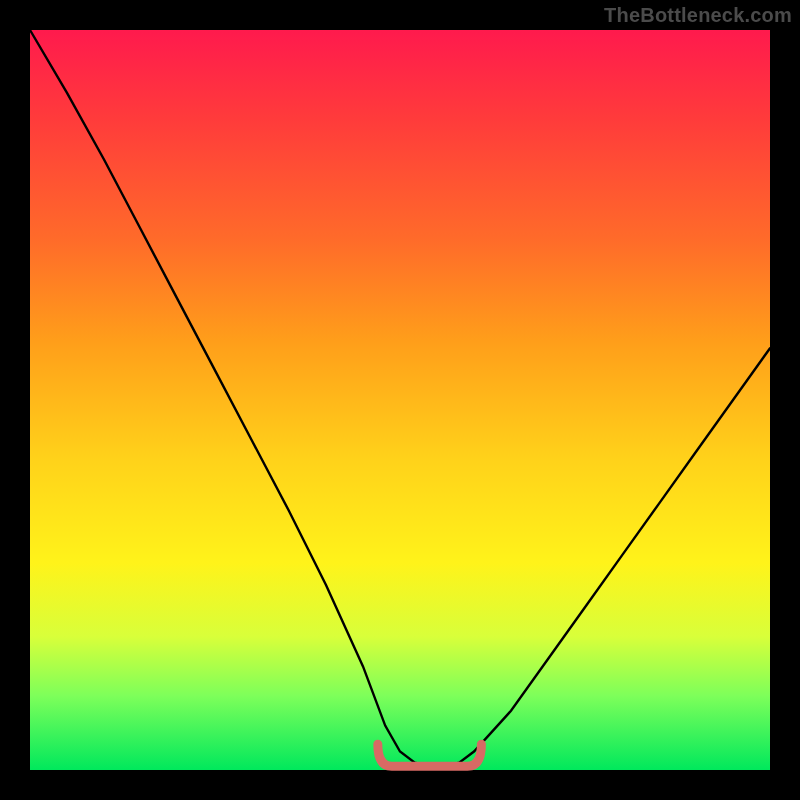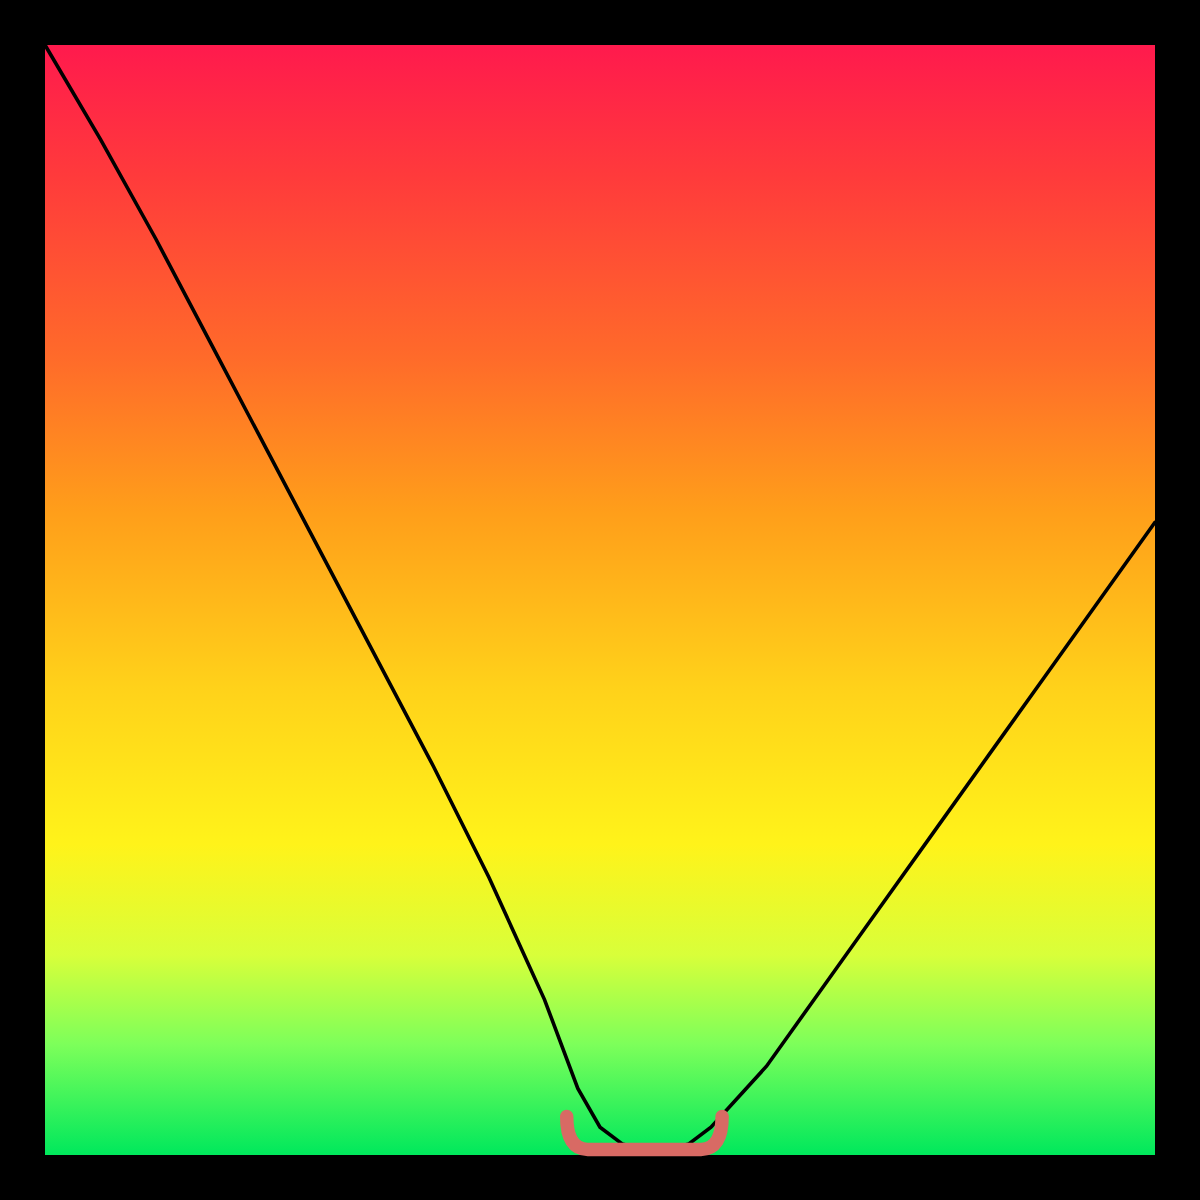--- a/index.html
+++ b/index.html
@@ -58,13 +58,14 @@
 </head>
 <body>
 
 <div class="frame">
   <div class="plot">
     <svg class="curve" viewBox="0 0 740 740" preserveAspectRatio="none">
       <path id="main-curve" fill="none" stroke="#000" stroke-width="2.4" stroke-linecap="round" d="M0.00 0.00 L37.00 62.90 L74.00 129.50 L111.00 199.80 L148.00 270.10 L185.00 340.40 L222.00 410.70 L259.00 481.00 L296.00 555.00 L333.00 636.40 L355.20 695.60 L370.00 721.50 L384.80 732.60 L399.60 736.30 L414.40 736.30 L429.20 732.60 L444.00 721.50 L481.00 680.80 L518.00 629.00 L555.00 577.20 L592.00 525.40 L629.00 473.60 L666.00 421.80 L703.00 370.00 L740.00 318.20"></path>
       <path id="trough-marker" fill="none" stroke="#d86a64" stroke-width="9" stroke-linecap="round" stroke-linejoin="round" d="M347.80 714.30 Q347.80 736.30 361.80 736.30 L437.40 736.30 Q451.40 736.30 451.40 714.30"></path>
     </svg>
   </div>
+  <div class="watermark">TheBottleneck.com</div>
 </div>
 
 </body></html>

